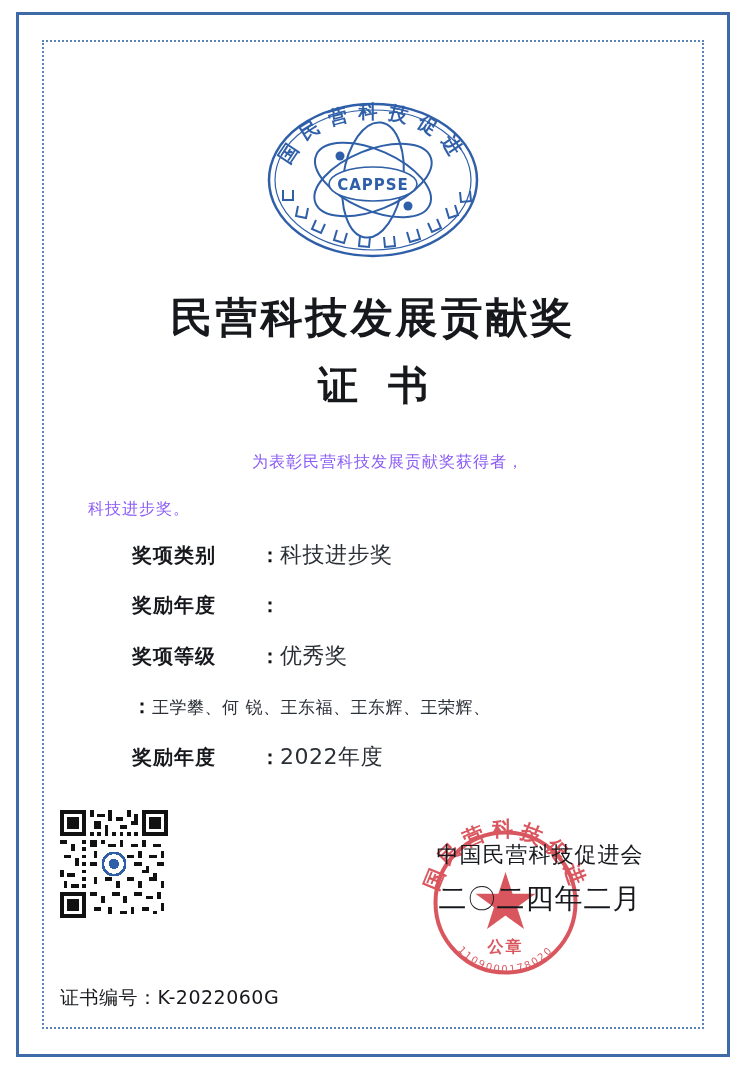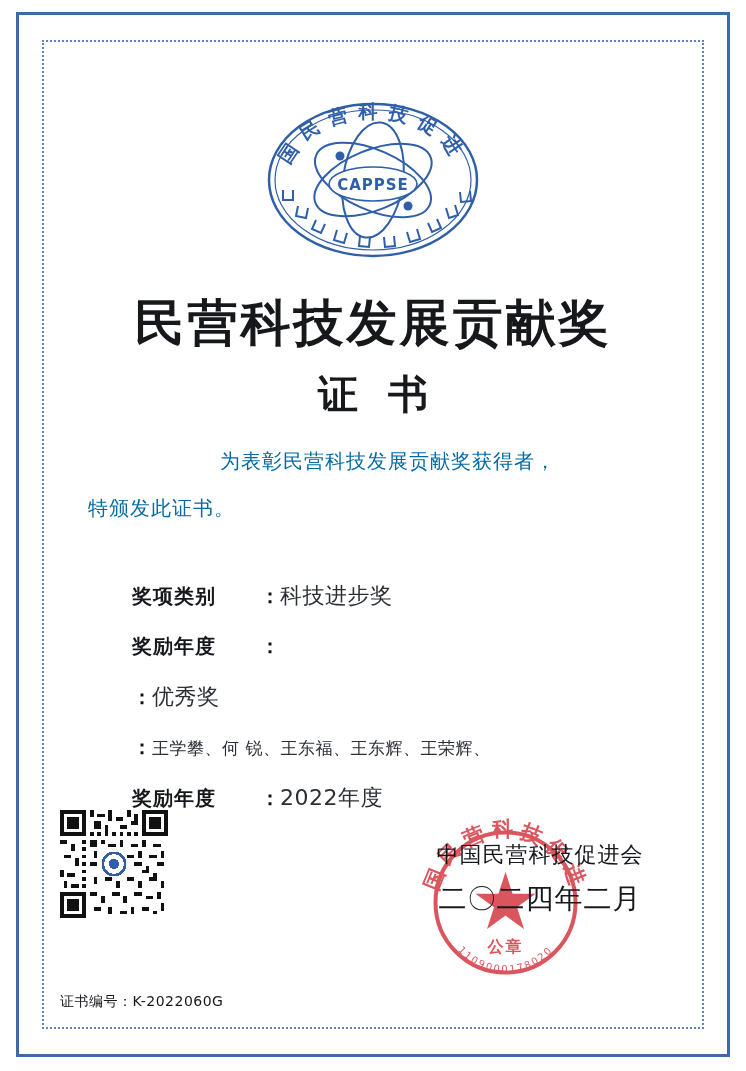--- a/index.html
+++ b/index.html
@@ -66,61 +66,59 @@
 
   
   .title-main {
     position: absolute;
     top: 240px;
     left: 0;
     right: 0;
     text-align: center;
     font-family: "DejaVu Serif", serif;
     font-weight: bold;
-    font-size: 50px;
+    font-size: 42px;
     letter-spacing: 3px;
     color: #16181c;
   }
   .title-sub {
     position: absolute;
     top: 308px;
     left: 0;
     right: 0;
     text-align: center;
     font-family: "DejaVu Serif", serif;
     font-weight: bold;
     font-size: 40px;
     letter-spacing: 30px;
     text-indent: 30px;
     color: #16181c;
-    margin-top: 9px;
   }
 
   
   .body-text {
     position: absolute;
     top: 388px;
     left: 8px;
     right: 8px;
     font-family: "DejaVu Serif", serif;
-    font-size: 20px;
+    font-size: 16px;
     line-height: 47px;
-    color: #0369a1;
+    color: #8b5cf6;
     letter-spacing: 1px;
   }
   .body-line-1 { text-align: center; padding-left: 30px; }
   .body-line-2 { text-align: left; padding-left: 28px; }
 
   
   .fields {
     position: absolute;
     top: 490px;
     left: 80px;
     right: 10px;
-    margin-top: 41px;
   }
   .field-row {
     display: flex;
     align-items: baseline;
     margin-bottom: 22px;
   }
   .field-label {
     width: 128px;
     flex: 0 0 128px;
     font-family: "DejaVu Serif", serif;
@@ -183,21 +181,21 @@
     height: 185px;
     pointer-events: none;
   }
 
   
   .cert-no {
     position: absolute;
     left: 8px;
     bottom: 8px;
     font-family: "DejaVu Sans", sans-serif;
-    font-size: 14px;
+    font-size: 19px;
     color: #16181c;
     letter-spacing: 0.5px;
   }
 </style>
 </head>
 <body>
 
 <div class="certificate">
 
   <div class="frame-outer"></div>
@@ -243,37 +241,38 @@
         <ellipse cx="125" cy="104" rx="44" ry="17" fill="#ffffff" stroke="#2f5fa8" stroke-width="1.6"></ellipse>
         <text x="125" y="110" text-anchor="middle" font-family="DejaVu Sans, sans-serif" font-size="15" font-weight="bold" fill="#2f5fa8" letter-spacing="1">CAPPSE</text>
       </svg>
     </div>
 
     <div class="title-main">民营科技发展贡献奖</div>
     <div class="title-sub">证书</div>
 
     <div class="body-text">
       <div class="body-line-1">为表彰民营科技发展贡献奖获得者，</div>
-      <div class="body-line-2">特颁发此证书。</div>
+      <div class="body-line-2">科技进步奖。</div>
     </div>
 
     <div class="fields">
 
       <div class="field-row">
         <span class="field-label">奖项类别</span>
         <span class="field-colon">：</span>
         <span class="field-value big">科技进步奖</span>
       </div>
 
       <div class="field-row">
         <span class="field-label">奖励年度</span>
         <span class="field-colon">：</span>
       </div>
 
       <div class="field-row">
+        <span class="field-label">奖项等级</span>
         <span class="field-colon">：</span>
         <span class="field-value big">优秀奖</span>
       </div>
 
       <div class="field-row">
         <span class="field-colon">：</span>
         <span class="field-value">王学攀、何 锐、王东福、王东辉、王荣辉、</span>
       </div>
 
       <div class="field-row">

